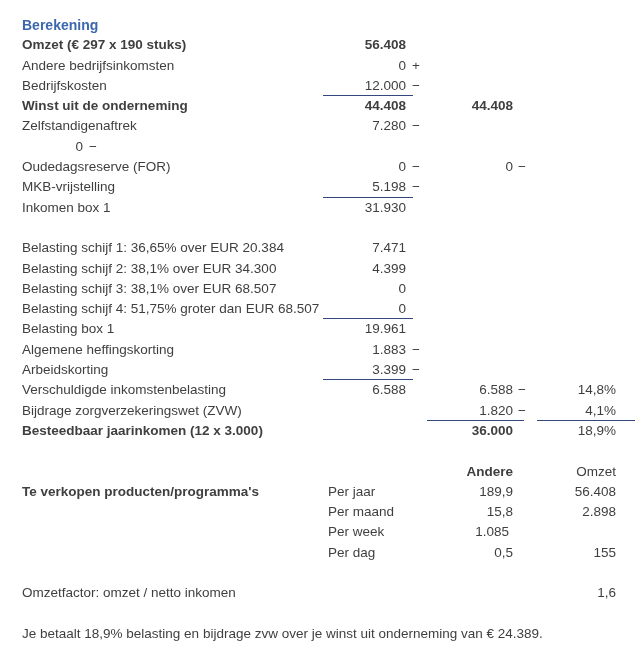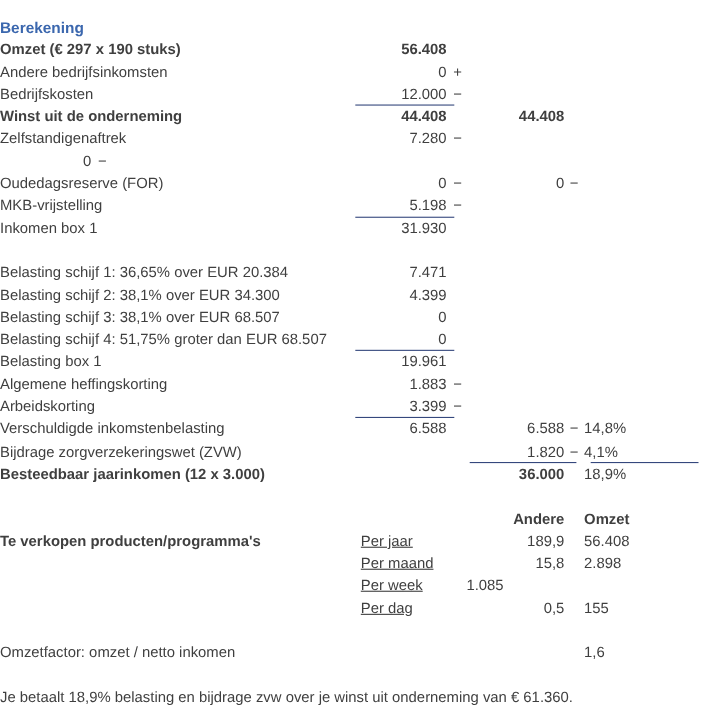--- a/index.html
+++ b/index.html
@@ -9,45 +9,45 @@
     color:var(--text,#3f3f3f);
     font-size:13.5px;
   }
   .sheet{padding-top:15px;width:638px;}
   .row{
     display:flex;align-items:stretch;
     height:20.3px;line-height:20.3px;
     white-space:nowrap;
   }
   .cell-label{
-    width:323px;box-sizing:border-box;
+    width:323px;box-sizing:border-box;padding-left:22px;
     overflow:visible;flex:none;
   }
   .g{position:relative;flex:none;box-sizing:border-box;}
   .g1{width:101px;display:flex;}
-  .g1 .sub{flex:1;text-align:left;padding-left:5px;box-sizing:border-box;text-decoration:underline;}
+  .g1 .sub{flex:1;text-align:left;padding-left:5px;box-sizing:border-box;}
   .g1 .num{text-align:right;}
   .g2{width:107px;display:flex;}
   .g2 .num{flex:1;text-align:right;}
   .sign{width:18px;flex:none;box-sizing:border-box;padding-left:6px;text-align:left;}
   .g2 .sign{padding-left:5px;}
-  .g3{width:104px;padding-right:19px;}
+  .g3{width:104px;text-align:right;padding-right:19px;}
   
   .u1 .g1::after, .u2 .g2::after, .u3 .g3::after{
     content:"";position:absolute;bottom:0;
     border-bottom:1.4px solid var(--line,#35487d);
   }
   .u1 .g1::after{left:0;right:11px;}
   .u2 .g2::after{left:3px;right:7px;}
   .u3 .g3::after{left:6px;right:0;}
   
   .lb .cell-label{font-weight:700;}
   .b1 .g1 .num{font-weight:700;}
   .b2 .g2 .num{font-weight:700;}
-  .b3 .g3{font-weight:700;}
+  .b3 .g3{font-weight:400;}
   .title .cell-label{color:var(--accent,#3b67ae);font-weight:700;font-size:14px;}
   
   .wide .cell-label{width:auto;flex:1;}
 </style>
 </head>
 <body>
 
 <div class="sheet">
     <div class="row title">
     <span class="cell-label">Berekening</span>
@@ -428,16 +428,16 @@
       <span class="num"></span>
       <span class="sign"></span>
     </span>
     <span class="g g2">
       <span class="num"></span>
       <span class="sign"></span>
     </span>
     <span class="g g3"></span>
   </div>
     <div class="row wide">
-    <span class="cell-label">Je betaalt 18,9% belasting en bijdrage zvw over je winst uit onderneming van € 61.360.</span>
+    <span class="cell-label">Je betaalt 18,9% belasting en bijdrage zvw over je winst uit onderneming van € 24.389.</span>
 
   </div>
   </div>
 
 </body></html>

